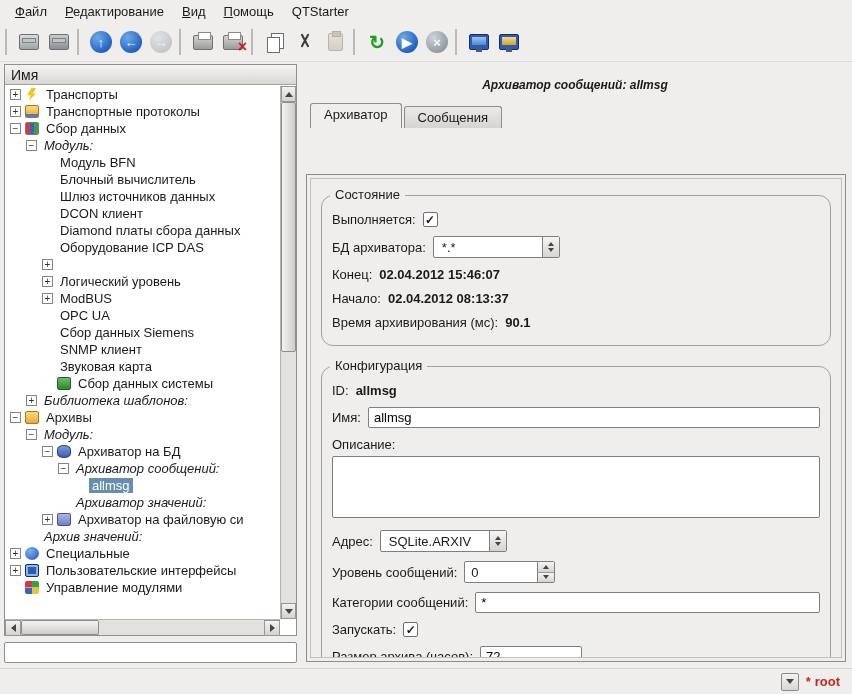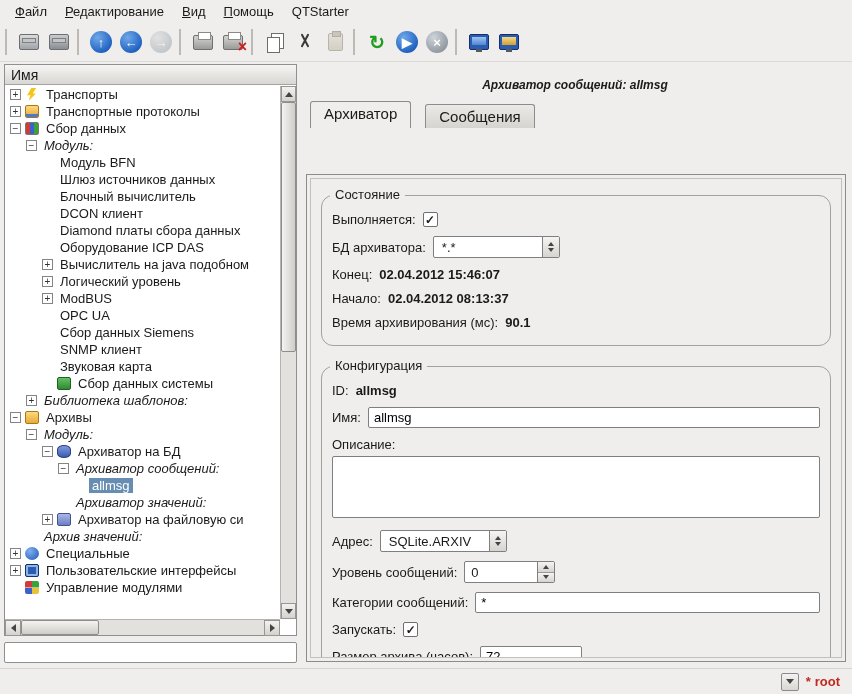--- a/index.html
+++ b/index.html
@@ -110,21 +110,21 @@
     background:linear-gradient(#f4f3f1,#cfcdc9); border:1px solid #8f8d89; border-radius:2px; }
   .tree-search { position:absolute; left:4px; top:642px; width:293px; height:21px;
     border:1px solid #8f8f8f; border-radius:2px; background:#fff; padding:0 5px;
     font:13px "Liberation Sans",sans-serif; }
   
   .right-panel { position:absolute; left:302px; top:64px; width:546px; height:600px; }
   .page-title { text-align:center; font-weight:bold; font-style:italic; font-size:12px;
     margin-top:14px; }
   .tabs { display:flex; align-items:flex-end; height:26px; margin:10px 0 0 8px; position:relative; z-index:2; }
   .tab { border:1px solid #8c8c8c; border-bottom:none; border-radius:3px 3px 0 0;
-    background:linear-gradient(#eceae7,#d6d4d0); padding:3px 13px; margin-right:14px; font-size:15px; }
+    background:linear-gradient(#eceae7,#d6d4d0); padding:3px 13px; margin-right:2px; font-size:13px; }
   .tab.active { background:#efeeec; padding-bottom:6px; }
   .tab-frame { position:absolute; left:4px; right:2px; top:110px; bottom:2px;
     border:1px solid #8c8c8c; background:#efeeec; z-index:1; }
   .scrollarea { position:absolute; left:3px; right:3px; top:3px; bottom:3px;
     border:1px solid #c2c0bc; padding:12px 8px 6px; overflow:hidden; }
   .group { border:1px solid #a3a19d; border-radius:12px; position:relative;
     margin:4px 2px 20px; padding:16px 10px 6px; }
   .group-legend { position:absolute; top:-9px; left:8px; background:#efeeec; padding:0 5px; font-size:13px; }
   .row { display:flex; align-items:center; margin-bottom:9px; }
   .lbl { margin-right:7px; }
@@ -254,41 +254,40 @@
       <div class="trow" style="padding-left: 21px;">
         <span class="exp">−</span>
         <span class="tlabel it">Модуль:</span>
       </div>
       <div class="trow" style="padding-left: 37px;">
         <span class="expsp"></span>
         <span class="tlabel">Модуль BFN</span>
       </div>
       <div class="trow" style="padding-left: 37px;">
         <span class="expsp"></span>
+        <span class="tlabel">Блочный вычислитель</span>
+      </div>
+      <div class="trow" style="padding-left: 37px;">
+        <span class="expsp"></span>
         <span class="tlabel">Шлюз источников данных</span>
       </div>
       <div class="trow" style="padding-left: 37px;">
         <span class="expsp"></span>
-        <span class="tlabel">Блочный вычислитель</span>
-      </div>
-      <div class="trow" style="padding-left: 37px;">
-        <span class="expsp"></span>
         <span class="tlabel">DCON клиент</span>
       </div>
       <div class="trow" style="padding-left: 37px;">
         <span class="expsp"></span>
         <span class="tlabel">Diamond платы сбора данных</span>
       </div>
       <div class="trow" style="padding-left: 37px;">
         <span class="expsp"></span>
         <span class="tlabel">Оборудование ICP DAS</span>
       </div>
       <div class="trow" style="padding-left: 37px;">
         <span class="exp">+</span>
-        <span class="tlabel">Вычислитель на java подобном</span>
       </div>
       <div class="trow" style="padding-left: 37px;">
         <span class="exp">+</span>
         <span class="tlabel">Логический уровень</span>
       </div>
       <div class="trow" style="padding-left: 37px;">
         <span class="exp">+</span>
         <span class="tlabel">ModBUS</span>
       </div>
       <div class="trow" style="padding-left: 37px;">

